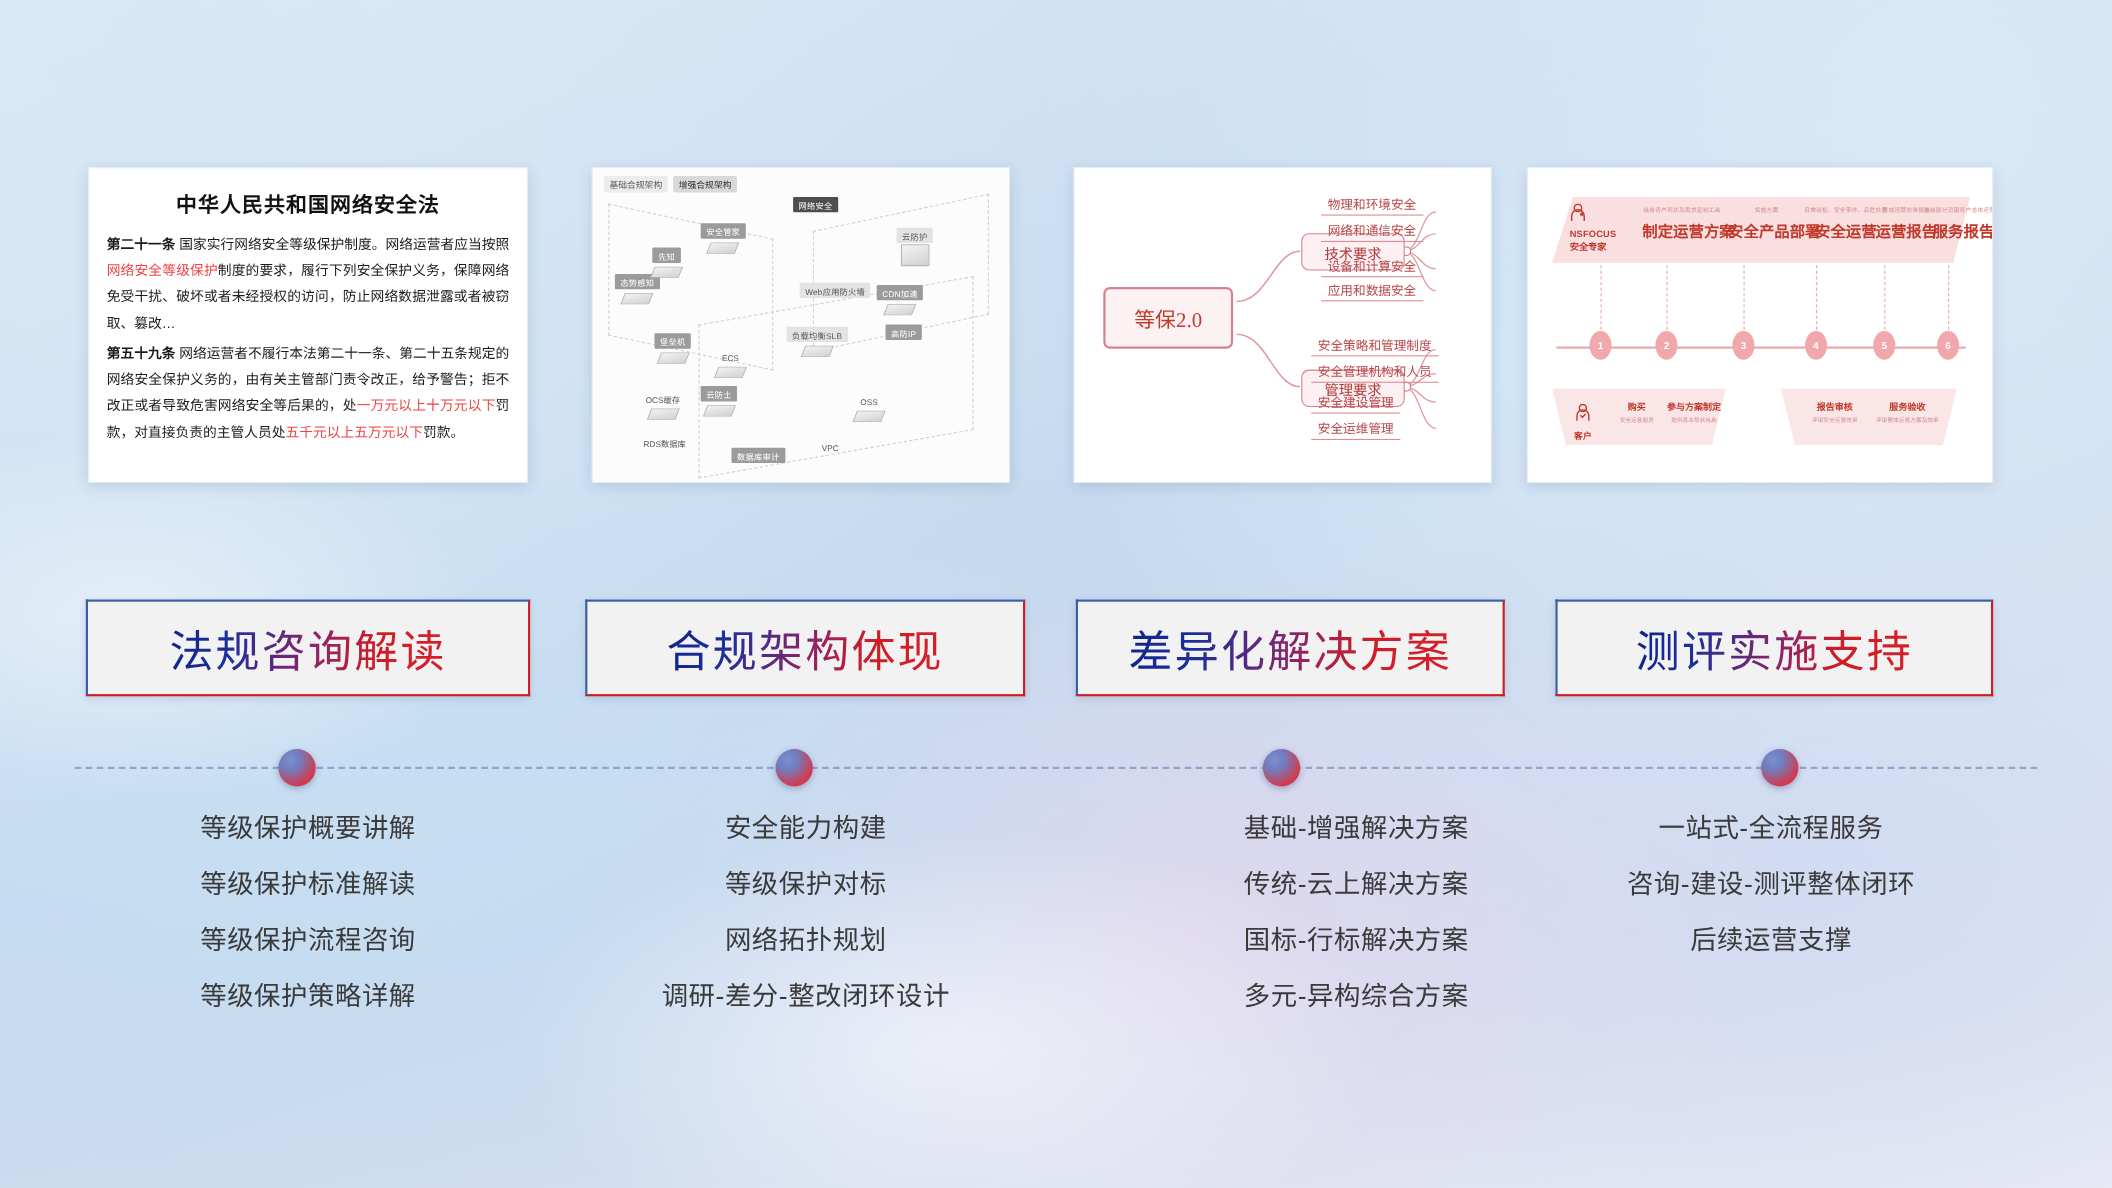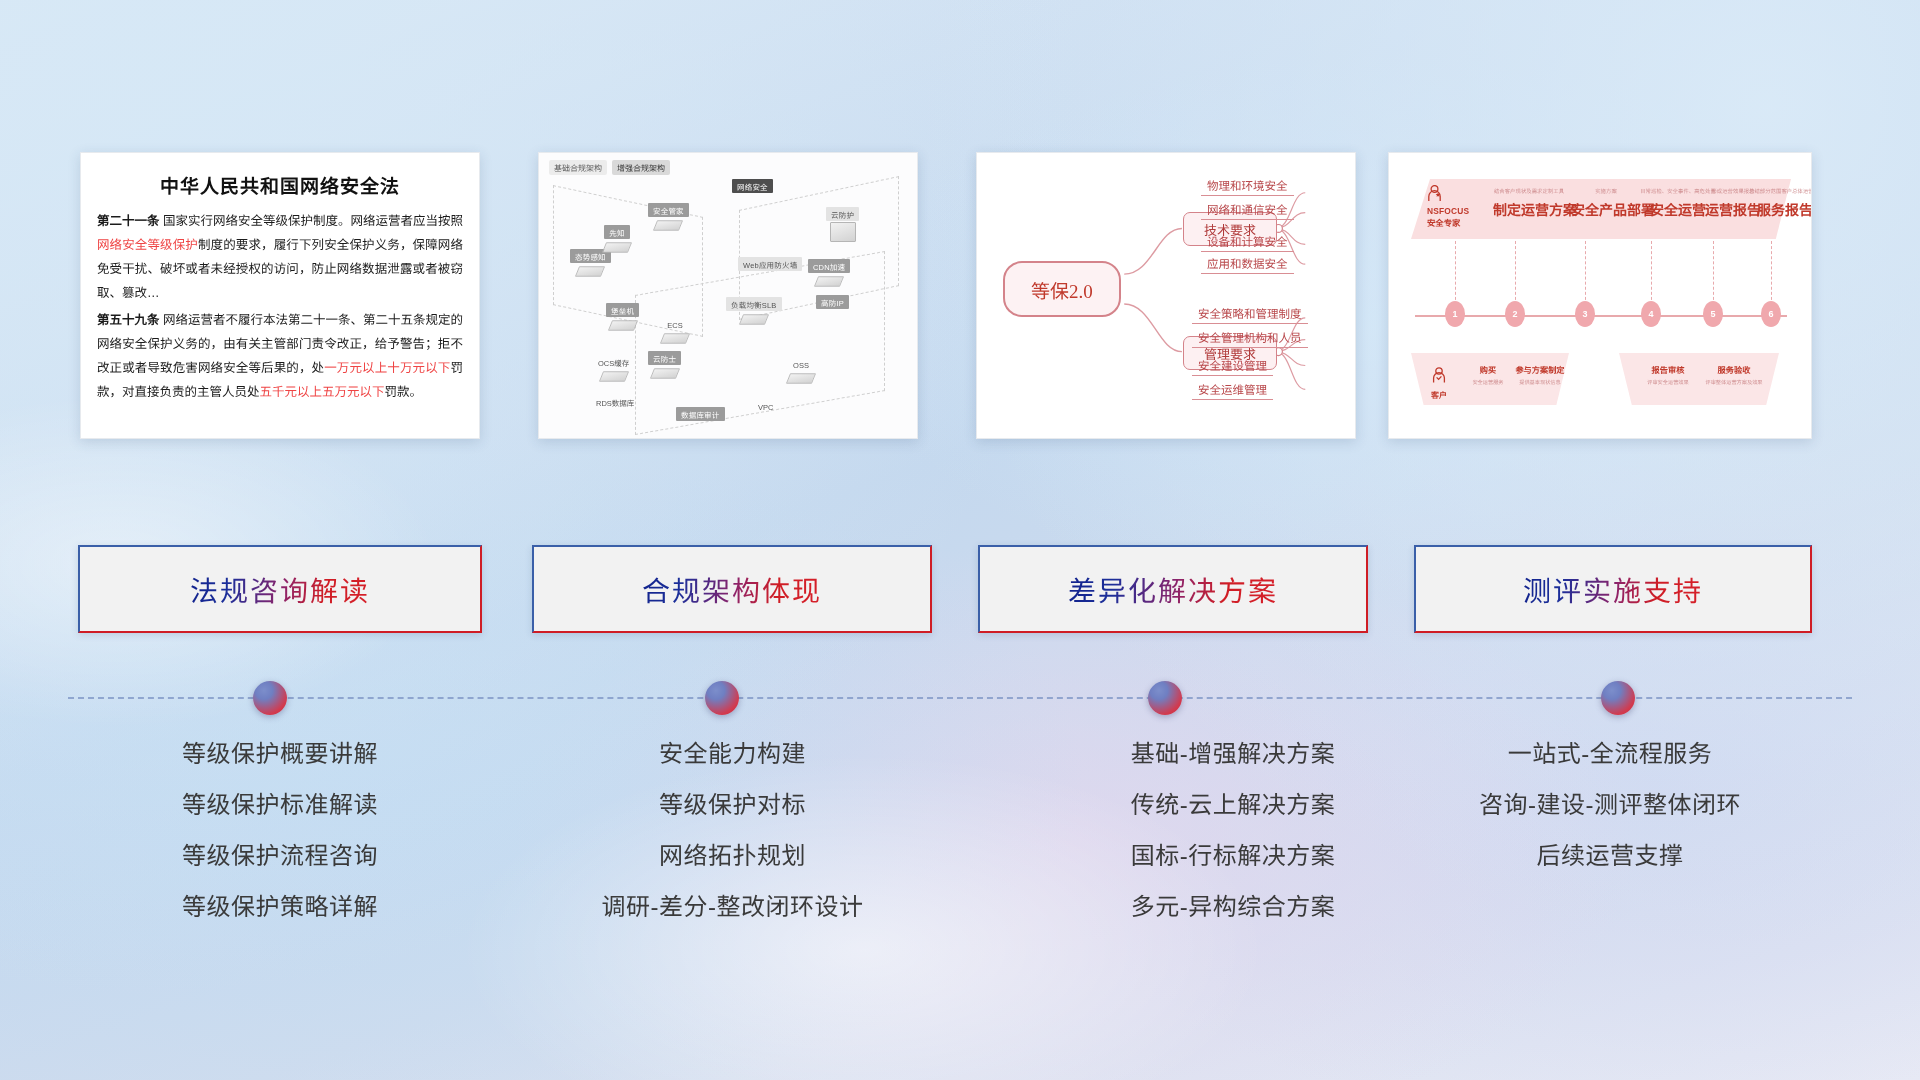--- a/index.html
+++ b/index.html
@@ -36,34 +36,34 @@
   .law-p{font-size:12.5px;line-height:1.92;color:#1b1b1b;text-align:justify;margin-bottom:3px;}
   .law-p b{font-weight:bold;}
   .law-p .red{color:#ef4444;}
 
   
   .arch{position:relative;width:100%;height:100%;background:#fcfcfd;}
   .arch .tabs{position:absolute;top:7px;left:10px;display:flex;gap:5px;}
   .arch .tabs span{font-size:8px;color:#5d5d5d;background:#ececec;padding:2px 5px;border-radius:2px;white-space:nowrap;}
   .arch .tabs span.on{background:#d9d9d9;color:#333;}
   .dashed-reg{position:absolute;border:1px dashed #cfcfcf;}
-  .node{position:absolute;display:flex;flex-direction:column;align-items:center;gap:1px;margin-left:11px;}
+  .node{position:absolute;display:flex;flex-direction:column;align-items:center;gap:1px;}
   .node .chip{font-size:7.5px;color:#fff;background:#9b9b9b;padding:1.5px 5px;border-radius:1px;
               white-space:nowrap;letter-spacing:.2px;}
   .node .chip.lt{background:#e3e3e3;color:#555;}
   .node .chip.dk{background:#4e4e4e;}
   .node .box{width:26px;height:15px;background:linear-gradient(160deg,#f2f2f2,#d2d2d2);
              border:1px solid #b5b5b5;transform:skewX(-22deg) scaleY(.68);}
   .node .box.tall{height:20px;transform:none;border-radius:1px;}
   .node .lbl{font-size:7.5px;color:#555;white-space:nowrap;}
 
   
   .mind{position:relative;width:100%;height:100%;background:#fff;}
   .mroot{position:absolute;left:26px;top:108px;width:118px;height:56px;border:2px solid #d4838a;
-         border-radius:19px;background:#fdf2f3;display:flex;align-items:center;justify-content:center;
+         border-radius:6px;background:#fdf2f3;display:flex;align-items:center;justify-content:center;
          font-size:19px;color:#c0392b;font-family:"Liberation Serif","DejaVu Serif",serif;}
   .mbranch{position:absolute;width:94px;height:34px;border:1.5px solid #d4838a;border-radius:7px;
            background:#fdf0f2;display:flex;align-items:center;justify-content:center;
            font-size:13px;color:#b03a3a;font-family:"Liberation Serif","DejaVu Serif",serif;}
   .mleaf{position:absolute;font-size:11.5px;color:#b8474a;white-space:nowrap;
          font-family:"Liberation Serif","DejaVu Serif",serif;
          border-bottom:1.5px solid #d98e94;padding:0 6px 2px;}
   .mind svg{position:absolute;inset:0;width:100%;height:100%;}
 
   
@@ -88,21 +88,21 @@
   .tl .cust{position:absolute;left:42px;top:214px;text-align:center;color:#c0392b;}
   .tl .cust .cl{font-size:8px;font-weight:bold;margin-top:2px}
 
   
   .titles{position:absolute;top:545px;left:0;width:1920px;height:90px;}
   .tbox{position:absolute;top:0;height:88px;background:#f2f2f2;
         border-top:2px solid #3a5fa8;border-left:2px solid #3a5fa8;
         border-right:2px solid #cf1d25;border-bottom:2px solid #cf1d25;
         display:flex;align-items:center;justify-content:center;
         box-shadow:0 2px 7px rgba(45,75,120,.16);}
-  .tbox span{font-size:28px;font-weight:500;letter-spacing:2px;
+  .tbox span{font-size:40px;font-weight:500;letter-spacing:2px;
         background:linear-gradient(100deg,#11228c 0%,#1c2f9a 22%,#8e2369 52%,#cf1d25 74%,#d6202a 100%);
         -webkit-background-clip:text;background-clip:text;color:transparent;}
   .tbox.t1{left:78px;width:404px}
   .tbox.t2{left:532px;width:400px}
   .tbox.t3{left:978px;width:390px}
   .tbox.t4{left:1414px;width:398px}
 
   
   .rail{position:absolute;top:697px;left:68px;width:1784px;height:0;
         border-top:2px dashed #7b93c4;opacity:.75;}

